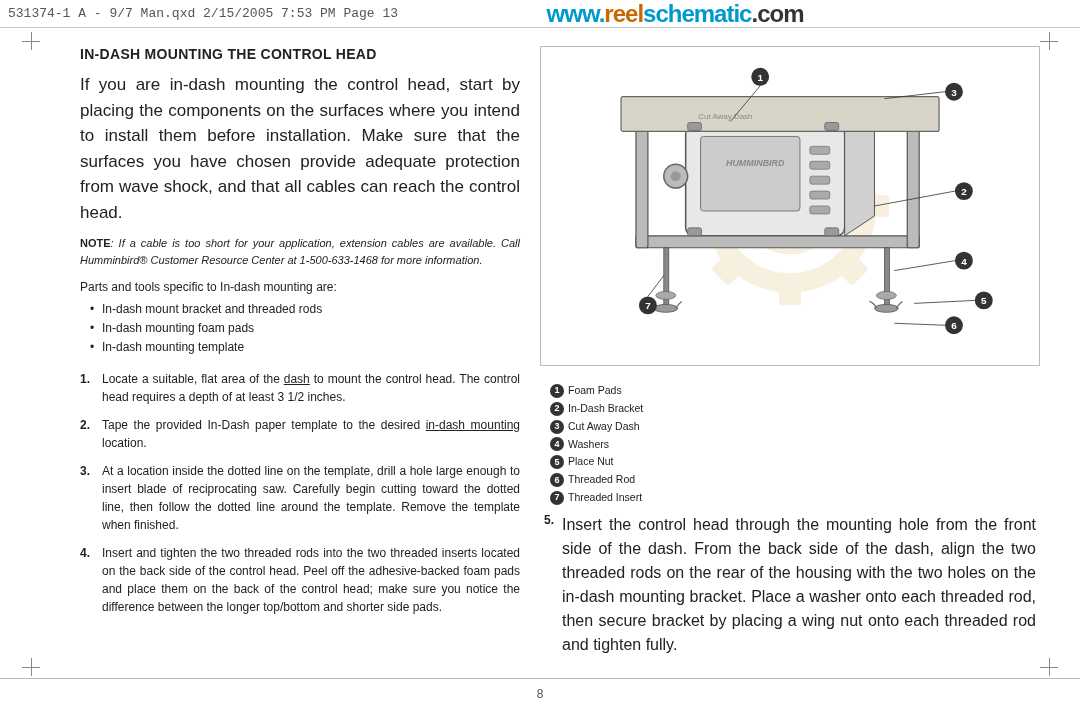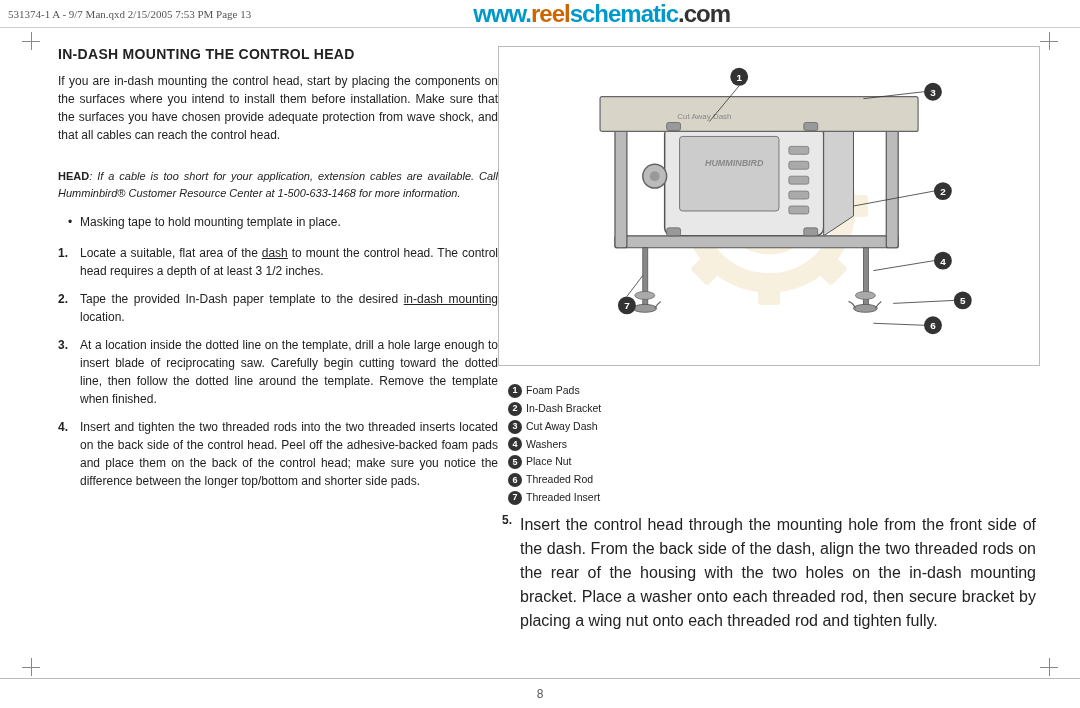--- a/index.html
+++ b/index.html
@@ -18,23 +18,23 @@
     .header-bar {
       background: #fff;
       border-bottom: 1px solid #ccc;
       padding: 2px 8px;
       display: flex;
       align-items: center;
       justify-content: space-between;
       height: 28px;
     }
     .header-meta {
-      font-size: 11px;
+      font-size: 13px;
       color: #555;
-      font-family: Liberation Serif, serif;
+      font-family: Liberation Mono, monospace;
     }
     .header-logo {
       font-size: 24px;
       font-weight: 900;
       font-family: Arial Black, Arial, sans-serif;
       color: #0099cc;
       letter-spacing: -1px;
       line-height: 1;
       text-transform: lowercase;
     }
@@ -44,43 +44,44 @@
     .header-right {
       width: 120px;
       text-align: right;
       font-size: 9px;
       color: #555;
     }
 
     
     .page-content {
       display: flex;
-      padding: 18px 40px 10px 58px;
+      padding: 18px 40px 10px 80px;
+      gap: 20px;
       height: calc(708px - 28px - 30px);
     }
 
     
     .left-col {
       width: 440px;
       flex-shrink: 0;
     }
 
     .section-title {
       font-size: 14px;
       font-weight: 900;
       text-transform: uppercase;
       margin-bottom: 10px;
       font-family: Arial Black, Arial, sans-serif;
       letter-spacing: 0.3px;
     }
 
     .body-text {
-      font-size: 12px;
+      font-size: 17px;
       line-height: 1.5;
-      margin-bottom: 24px;
+      margin-bottom: 10px;
       text-align: justify;
     }
 
     .note-text {
       font-size: 11px;
       font-style: italic;
       margin-bottom: 12px;
       line-height: 1.5;
       text-align: justify;
     }
@@ -262,26 +263,29 @@
 
 <div class="page-content">
 
   <div class="left-col">
 
     <h2 class="section-title">IN-DASH MOUNTING THE CONTROL HEAD</h2>
 
     <p class="body-text">If you are in-dash mounting the control head, start by placing the components on the surfaces where you intend to install them before installation. Make sure that the surfaces you have chosen provide adequate protection from wave shock, and that all cables can reach the control head.</p>
 
     <p class="note-text">
-      <strong>HEAD</strong><span>: If a cable is too short for your application, extension cables are available. Call Humminbird® Customer Resource Center at 1-500-633-1468 for more information.</span>
+      <strong>NOTE</strong><span>: If a cable is too short for your application, extension cables are available. Call Humminbird® Customer Resource Center at 1-500-633-1468 for more information.</span>
     </p>
 
+    <p class="parts-intro">Parts and tools specific to In-dash mounting are:</p>
 
     <ul class="bullet-list">
-      <li>Masking tape to hold mounting template in place.</li>
+      <li>In-dash mount bracket and threaded rods</li>
+      <li>In-dash mounting foam pads</li>
+      <li>In-dash mounting template</li>
     </ul>
 
     <ol class="numbered-list">
       <li>
         <span class="num">1.</span>
         <span>Locate a suitable, flat area of the <span class="dash-text">dash</span> to mount the control head.  The control head requires a depth of at least 3 1/2 inches.</span>
       </li>
       <li>
         <span class="num">2.</span>
         <span>Tape the provided In-Dash paper template to the desired <span class="dash-text">in-dash mounting</span> location.</span>

